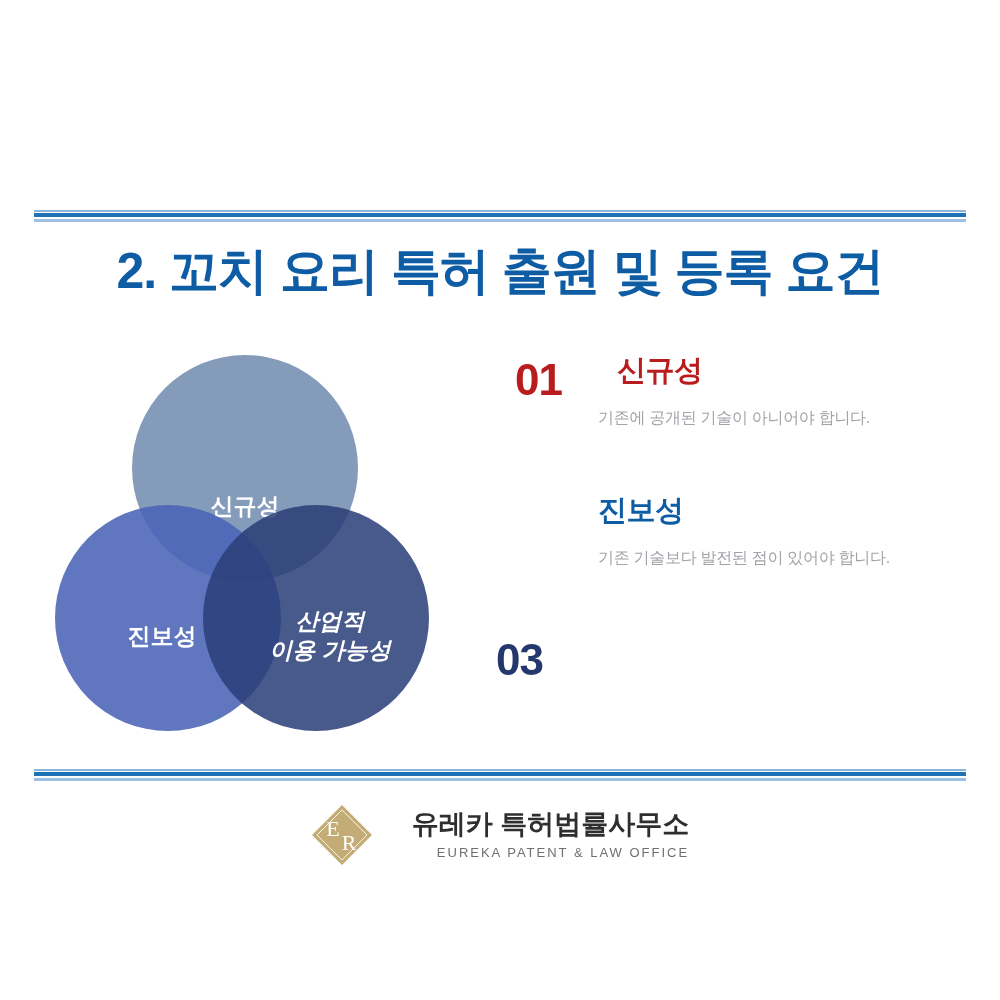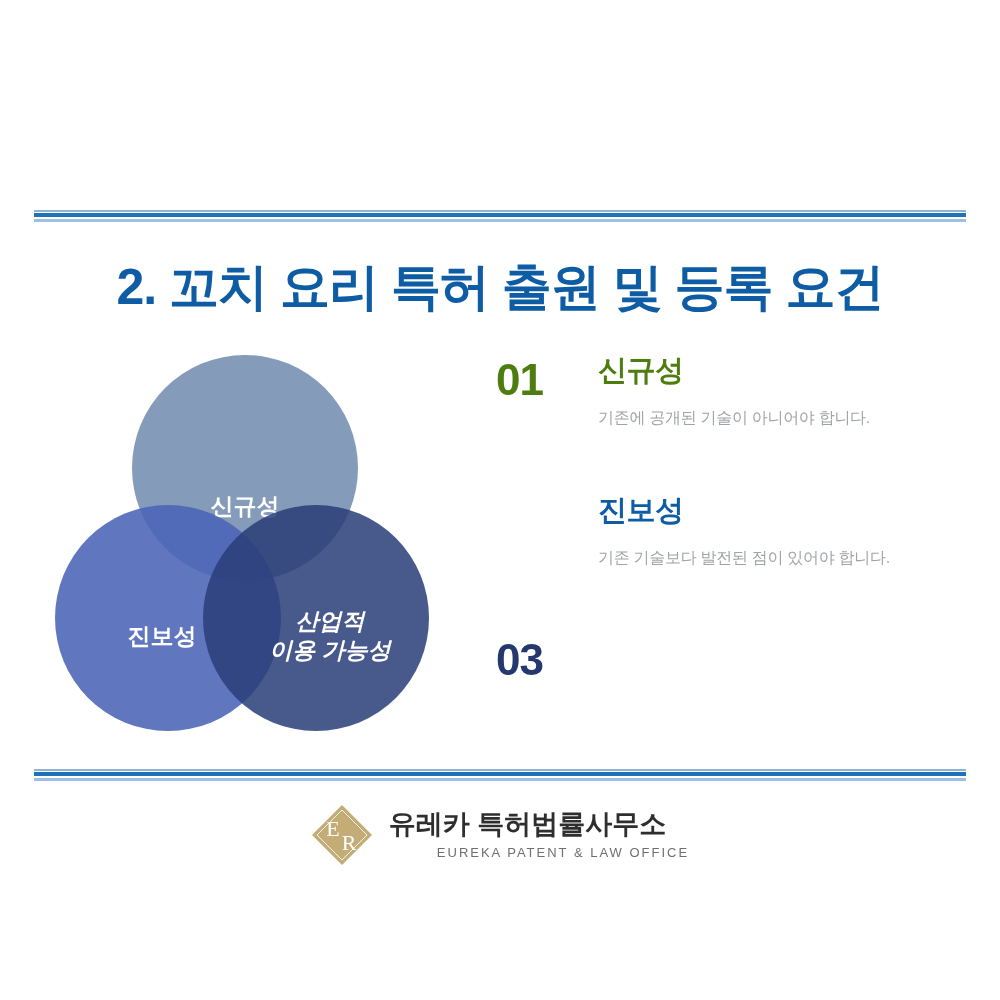--- a/index.html
+++ b/index.html
@@ -60,21 +60,20 @@
     top: 243px;
     left: 0;
     width: 1000px;
     text-align: center;
     font-size: 50px;
     font-weight: bold;
     color: #0D5CA4;
     letter-spacing: -1px;
     line-height: 1.15;
     white-space: nowrap;
-    margin-top: 16px;
   }
 
   
   .venn {
     position: absolute;
     left: 55px;
     top: 355px;
     width: 390px;
     height: 390px;
   }
@@ -154,21 +153,21 @@
     white-space: nowrap;
   }
   .req-desc {
     margin-top: 20px;
     font-size: 16px;
     color: #A0A3A8;
     letter-spacing: -0.3px;
     white-space: nowrap;
   }
 
-  .tone-1 { color: #4d7c0f; }
+  .tone-1 { color: #b91c1c; margin-left: 19px; }
   .tone-2 { color: #0D5CA4; }
   .tone-3 { color: #24386E; }
 
   
   .footer {
     position: absolute;
     left: 0;
     top: 804px;
     width: 1000px;
     display: flex;
@@ -178,21 +177,21 @@
   }
   .logo-mark {
     position: relative;
     width: 62px;
     height: 62px;
     flex: none;
   }
   .logo-text {
     display: flex;
     flex-direction: column;
-    align-items: flex-start;
+    align-items: flex-end;
   }
   .logo-title-ko {
     font-size: 27px;
     font-weight: bold;
     color: #2E2E2E;
     letter-spacing: 0px;
     line-height: 1.1;
     white-space: nowrap;
   }
   .logo-title-en {

